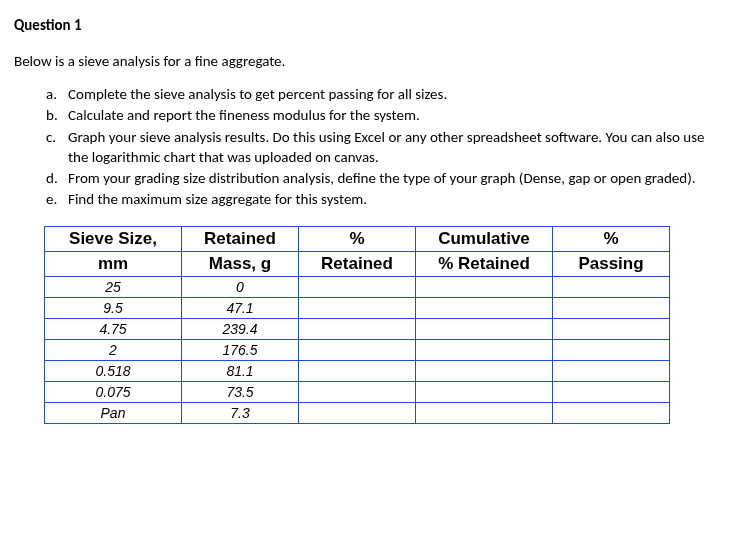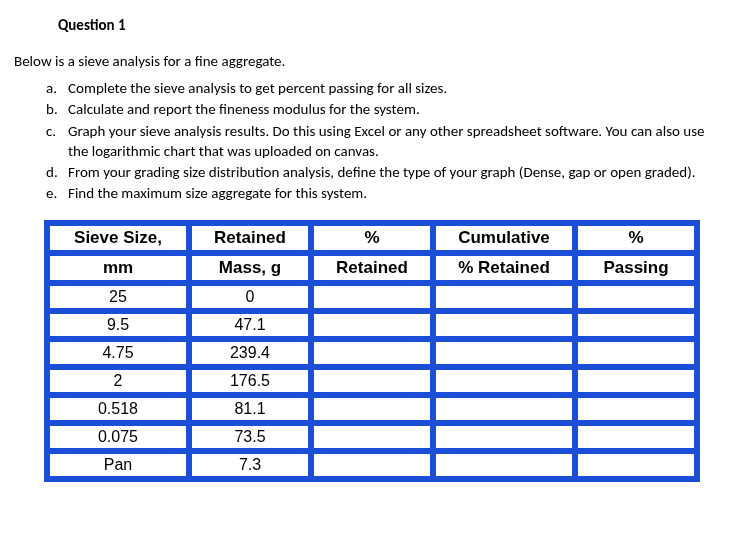--- a/index.html
+++ b/index.html
@@ -8,24 +8,23 @@
     color: #000;
     background: #fff;
     margin: 0;
     padding: 16px 14px;
     width: 732px;
     box-sizing: border-box;
   }
   .q-title {
     font-weight: bold;
     margin-bottom: 18px;
-    margin-left: 44px;
   }
   .intro {
-    margin-bottom: 8px;
+    margin-bottom: 14px;
   }
   ol.letters {
     list-style: none;
     padding-left: 32px;
     margin: 0 0 16px 0;
   }
   ol.letters li {
     position: relative;
     padding-left: 22px;
     margin-bottom: 1px;
@@ -35,34 +34,35 @@
     position: absolute;
     left: 0;
     top: 0;
   }
   table {
     border-collapse: collapse;
     margin-left: 30px;
     margin-top: 6px;
   }
   th, td {
-    border: 6px solid #1d4ed8;
+    border: 1px solid #1d4ed8;
     padding: 2px 8px;
     text-align: center;
     vertical-align: middle;
   }
   th {
     font-weight: bold;
     font-size: 17px;
     font-family: Arial, sans-serif;
     line-height: 1.2;
   }
   td {
-    font-size: 16px;
+    font-size: 14px;
     font-family: Arial, sans-serif;
+    font-style: italic;
   }
   .col-size { width: 120px; }
   .col-mass { width: 100px; }
   .col-pct { width: 100px; }
   .col-cum { width: 120px; margin-top: 17px; }
   .col-pass { width: 100px; }
 </style>
 </head>
 <body>
 

